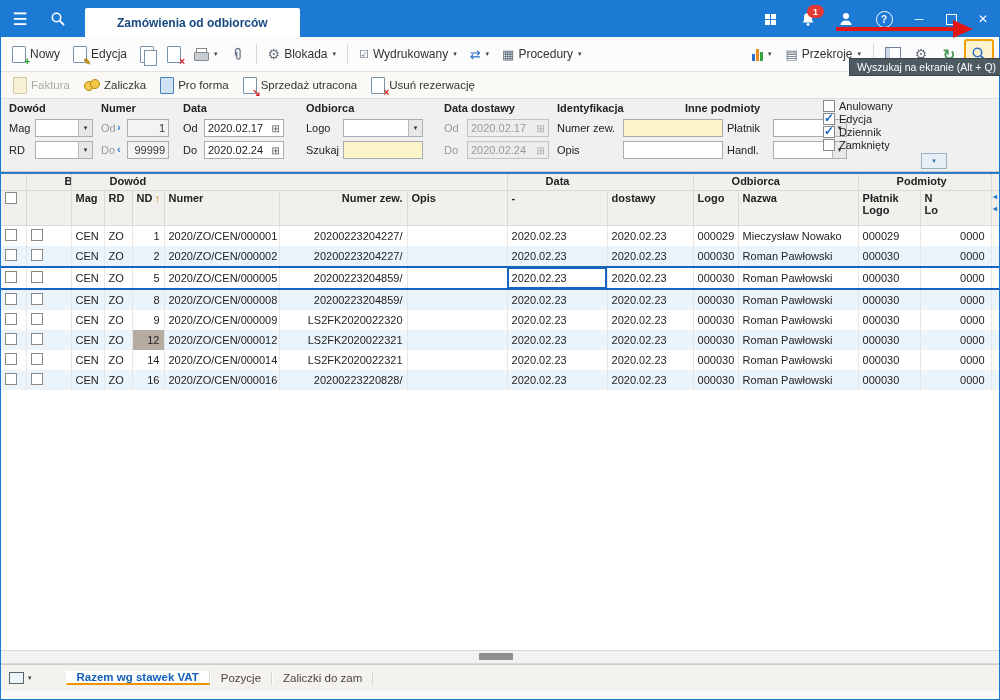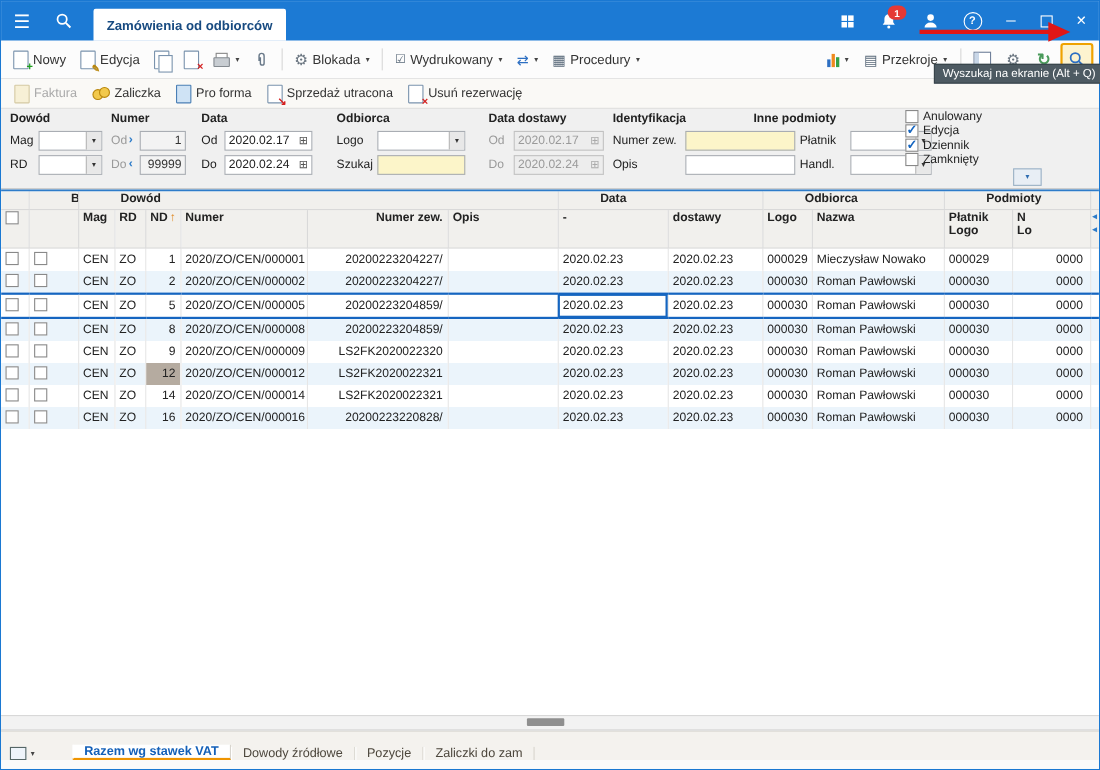--- a/index.html
+++ b/index.html
@@ -4,21 +4,21 @@
 <style>
   html,body{margin:0;padding:0;}
   body{width:1000px;height:700px;overflow:hidden;background:#e8e8e8;font-family:"Liberation Sans",sans-serif;cursor:default;}
   .window{position:relative;width:1000px;height:700px;display:flex;flex-direction:column;background:#fff;border:1px solid #1a78d2;box-sizing:border-box;}
 
   
   .titlebar{flex:0 0 36px;background:#1c7ad4;display:flex;align-items:stretch;color:#fff;}
   .tb-btn{width:38px;display:flex;align-items:center;justify-content:center;font-size:15px;position:relative;}
   .tb-btn.win{width:32px;font-size:12px;}
   .ham{font-size:17px;}
-  .doc-tab{margin-top:7px;margin-left:8px;background:#fff;color:#174a80;font-weight:bold;font-size:12px;padding:0 12px;display:flex;align-items:center;border-radius:2px 2px 0 0;}
+  .doc-tab{margin-top:7px;margin-left:8px;background:#fff;color:#174a80;font-weight:bold;font-size:12px;padding:0 32px;display:flex;align-items:center;border-radius:2px 2px 0 0;}
   .tb-right{margin-left:auto;display:flex;align-items:stretch;}
   .badge{position:absolute;top:4px;right:3px;min-width:13px;height:13px;border-radius:7px;background:#e53935;color:#fff;font-size:9px;font-weight:bold;display:flex;align-items:center;justify-content:center;padding:0 2px;}
   .helpcirc{width:15px;height:15px;border:1px solid #fff;border-radius:50%;font-size:10px;font-weight:bold;display:flex;align-items:center;justify-content:center;}
   .maxsq{width:9px;height:9px;border:1px solid #fff;display:inline-block;}
   .sq4{display:grid;grid-template-columns:5px 5px;grid-gap:1px;}
   .sq4 i{width:5px;height:5px;background:#fff;display:block;}
 
   
   .toolbar{flex:0 0 34px;background:#fcfcfc;border-bottom:1px solid #e2e2e2;display:flex;align-items:center;padding:0 5px;gap:1px;font-size:12px;color:#333;}
   .tbtn{display:flex;align-items:center;gap:4px;padding:4px 6px;border-radius:3px;white-space:nowrap;}
@@ -97,21 +97,21 @@
   .c-nzew{text-align:right;}
   .c-nlogo{text-align:right;padding-right:6px;}
   td.nd-shaded{background:#b5aba0;}
   td.focused{outline:2px solid #1565c0;outline-offset:-2px;}
   .sort-arrow{color:#e0851c;font-weight:bold;font-size:11px;margin-left:2px;}
   .scroll-arrows{color:#2e7cc9;font-size:8px;line-height:1.5;padding:0 !important;text-align:center;}
 
   
   .hscroll{flex:0 0 12px;background:#f2f2f2;border-top:1px solid #d8d8d8;border-bottom:1px solid #d8d8d8;position:relative;}
   .hthumb{position:absolute;left:478px;top:2px;width:34px;height:7px;background:#8f8f8f;border-radius:1px;}
-  .footer{flex:0 0 26px;background:#f4f2ee;border-top:1px solid #cfcdc8;display:flex;align-items:flex-end;font-size:11.5px;color:#4c463c;overflow:hidden;}
+  .footer{flex:0 0 26px;background:#f4f2ee;border-top:1px solid #cfcdc8;display:flex;align-items:center;font-size:11.5px;color:#4c463c;overflow:hidden;}
   .ftool{display:flex;align-items:center;gap:3px;padding:0 8px;}
   .fspacer{width:26px;}
   .ftab{display:flex;align-items:center;padding:0 10px;border-right:1px solid #d8d5ce;border-left:1px solid #fff;white-space:nowrap;}
   .ftab.active{background:#fff;color:#1460b8;font-weight:bold;border-bottom:2px solid #ef9400;}
   .bottomstrip{flex:0 0 8px;background:#fafafa;}
 
   
   .arrow-overlay{position:absolute;left:832px;top:16px;pointer-events:none;z-index:50;}
   .tooltip{position:absolute;left:848px;top:57px;background:#4d5a62;color:#fff;font-size:10.5px;padding:2px 7px;border:1px solid #38444b;z-index:40;white-space:nowrap;}
 </style>
@@ -566,21 +566,20 @@
       <div class="hthumb"></div>
     </div>
 
   <div class="footer">
     <div class="ftool">
         <span class="icon-screen"></span>
         <span class="chev">▾</span>
       </div>
     <div class="fspacer"></div>
     <div class="ftab active">Razem wg stawek VAT</div>
-      <div class="ftab">Dowody źródłowe</div>
       <div class="ftab">Pozycje</div>
       <div class="ftab">Zaliczki do zam</div>
   </div>
   <div class="bottomstrip"></div>
 
   <svg class="arrow-overlay" width="145" height="24" viewBox="0 0 145 24">
     <line x1="3" y1="12" x2="122" y2="12" stroke="#e01616" stroke-width="4"></line>
     <polygon points="120,3 140,12 120,21" fill="#e01616"></polygon>
   </svg>
   <div class="tooltip"><span>Wyszukaj na ekranie (Alt + Q)</span></div>

